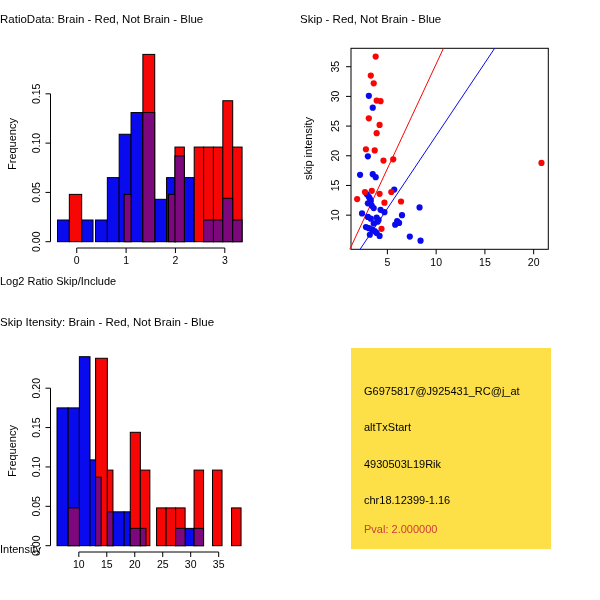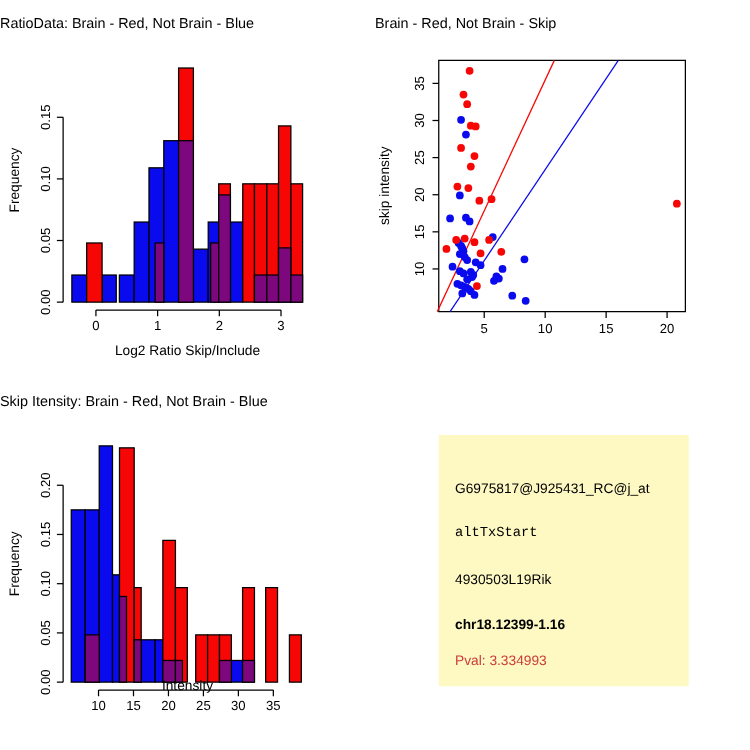--- a/index.html
+++ b/index.html
@@ -1,21 +1,21 @@
 <!DOCTYPE html>
 <html><head>
 <meta charset="utf-8">
 <style>
   html,body{margin:0;padding:0;background:#fff;}
   #figure{position:relative;width:600px;height:600px;background:#fff;overflow:hidden;
           font-family:"Liberation Sans",sans-serif;}
   #charts{position:absolute;left:0;top:0;}
   svg text{font-family:"Liberation Sans",sans-serif;font-size:10.5px;fill:#000;}
   .ptitle{position:absolute;text-align:left;font-weight:normal;font-size:11.5px;color:#000;}
-  .xlab{position:absolute;text-align:center;font-size:11px;color:#000;}
+  .xlab{position:absolute;font-size:11px;color:#000;}
   .vlab{position:absolute;display:flex;align-items:center;justify-content:center;
         writing-mode:vertical-rl;transform:rotate(180deg);font-size:11px;color:#000;width:14px;}
   #info-box{position:absolute;left:351px;top:348px;width:200px;height:201px;}
   .info-line{position:absolute;left:13px;font-size:11px;white-space:nowrap;}
   .il-0{top:37px}.il-1{top:73px}.il-2{top:110px}.il-3{top:146px}.il-4{top:175px}
 </style>
 </head>
 <body>
 
 <div id="figure">
@@ -208,30 +208,30 @@
           <rect x="107.34782608695653" y="511.83750000000003" width="5.594202898550719" height="33.86250000000001" fill="#7D077D" stroke="#000" stroke-width="1"></rect>
           <rect x="130.28405797101448" y="528.375" width="10.0695652173913" height="17.325000000000045" fill="#7D077D" stroke="#000" stroke-width="1"></rect>
           <rect x="140.35362318840578" y="528.375" width="5.594202898550748" height="17.325000000000045" fill="#7D077D" stroke="#000" stroke-width="1"></rect>
           <rect x="175.59710144927539" y="528.375" width="9.510144927536203" height="17.325000000000045" fill="#7D077D" stroke="#000" stroke-width="1"></rect>
           <rect x="194.05797101449275" y="528.375" width="9.510144927536231" height="17.325000000000045" fill="#7D077D" stroke="#000" stroke-width="1"></rect>
         </g>
       </g>
     </svg>
 
   <div class="ptitle" style="left:0;top:13px;width:300px">RatioData: Brain - Red, Not Brain - Blue</div>
-  <div class="ptitle" style="left:300px;top:13px;width:300px">Brain - Red, Not Brain - Skip</div>
+  <div class="ptitle" style="left:300px;top:13px;width:300px">Skip - Red, Not Brain - Blue</div>
   <div class="ptitle" style="left:0;top:316px;width:300px">Skip Itensity: Brain - Red, Not Brain - Blue</div>
 
   <div class="xlab" style="left:0;top:275px;width:300px">Log2 Ratio Skip/Include</div>
   <div class="xlab" style="left:0;top:543px;width:300px">Intensity</div>
 
   <div class="vlab" style="left:5px;top:47px;height:195px">Frequency</div>
   <div class="vlab" style="left:301px;top:48px;height:201px">skip intensity</div>
   <div class="vlab" style="left:5px;top:357px;height:189px">Frequency</div>
 
-  <div id="info-box" style="background: #fef9c3;">
+  <div id="info-box" style="background: #fde047;">
     <div class="info-line il-0" style="color: rgb(0, 0, 0);">G6975817@J925431_RC@j_at</div>
-    <div class="info-line il-1" style="color: rgb(0, 0, 0); font-family: Liberation Mono, monospace;">altTxStart</div>
+    <div class="info-line il-1" style="color: rgb(0, 0, 0);">altTxStart</div>
     <div class="info-line il-2" style="color: rgb(0, 0, 0);">4930503L19Rik</div>
-    <div class="info-line il-3" style="color: rgb(0, 0, 0); font-weight: bold;">chr18.12399-1.16</div>
-    <div class="info-line il-4" style="color: rgb(204, 59, 59);">Pval: 3.334993</div>
+    <div class="info-line il-3" style="color: rgb(0, 0, 0);">chr18.12399-1.16</div>
+    <div class="info-line il-4" style="color: rgb(204, 59, 59);">Pval: 2.000000</div>
   </div>
 </div>
 
 </body></html>

